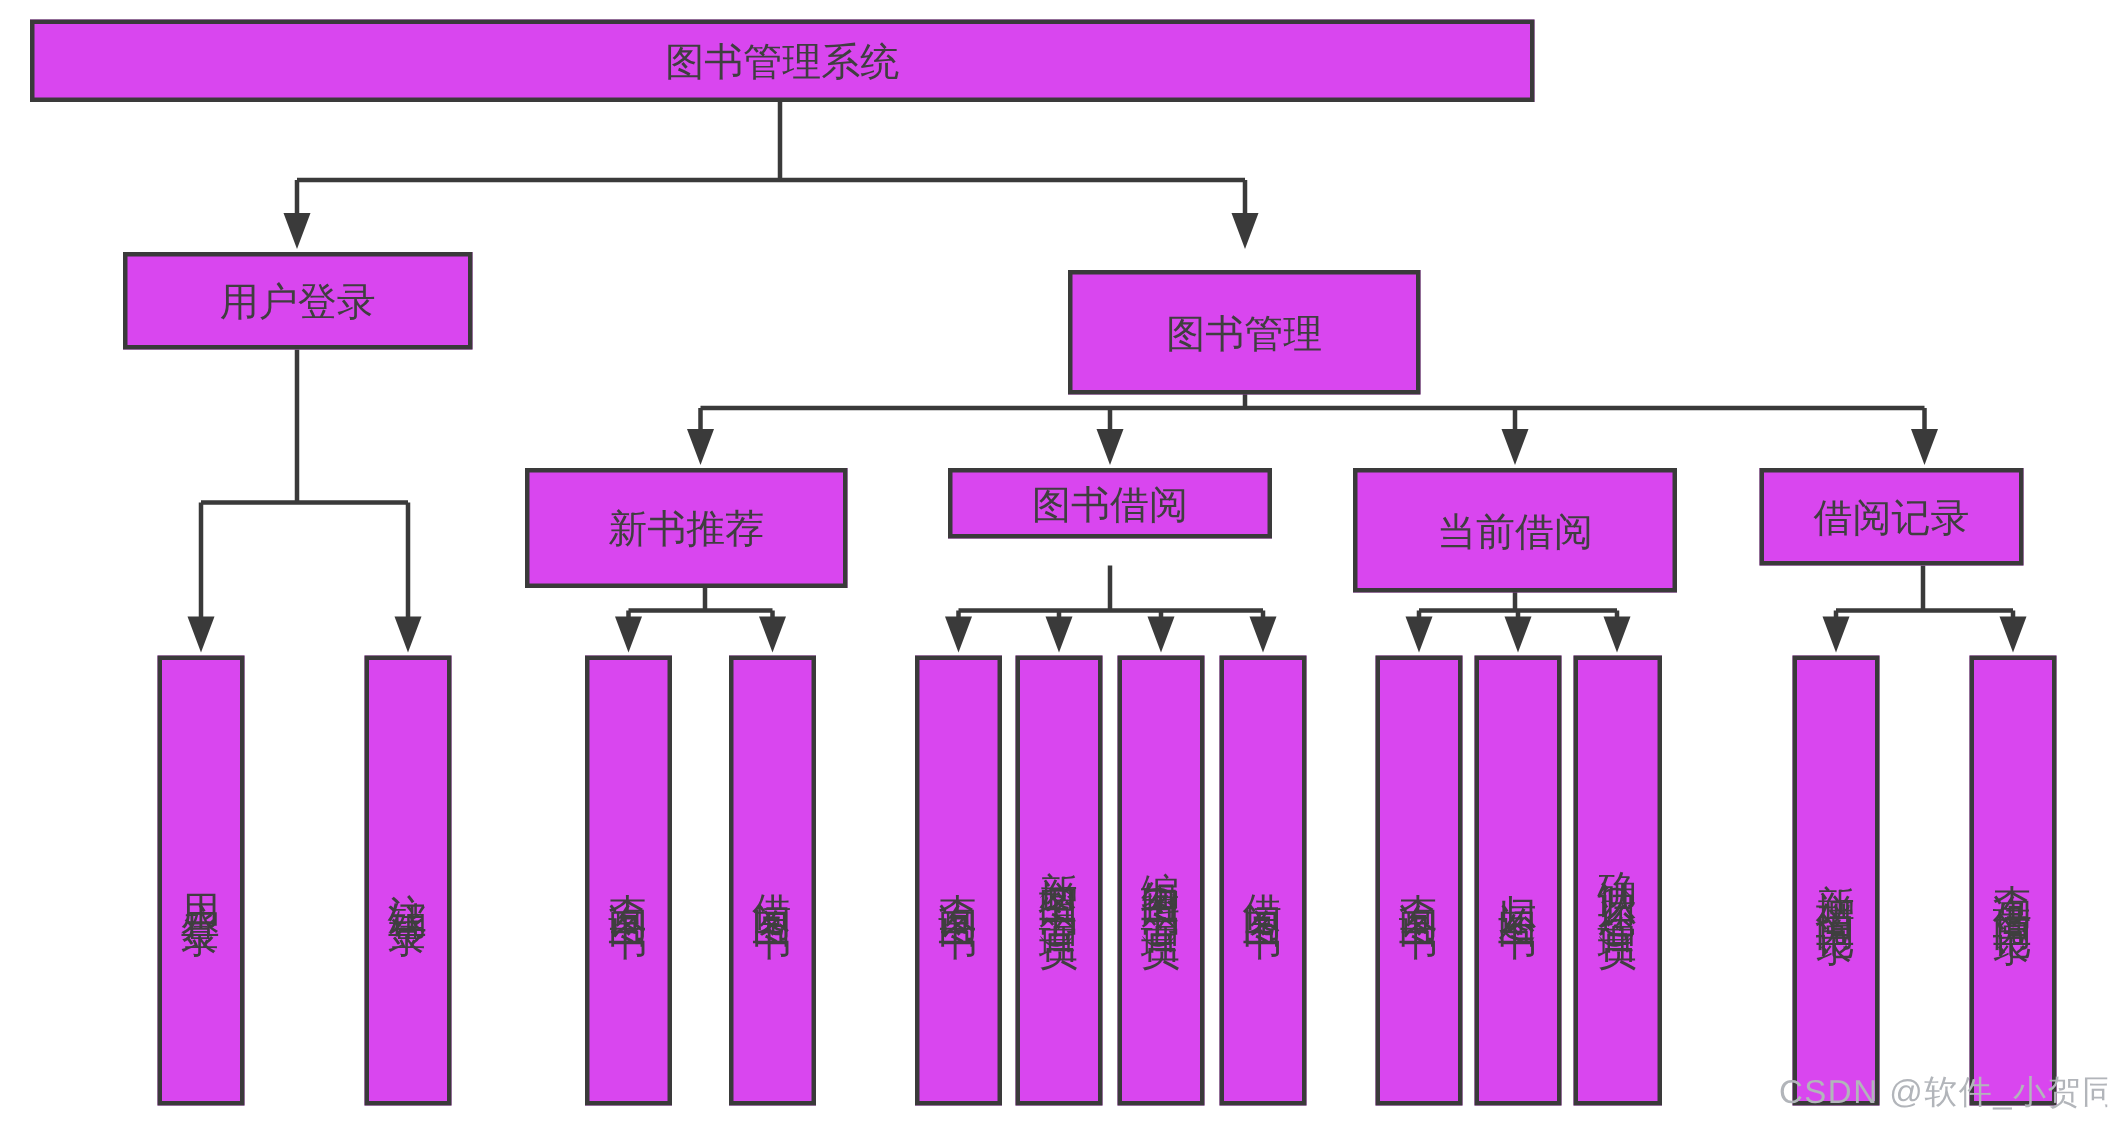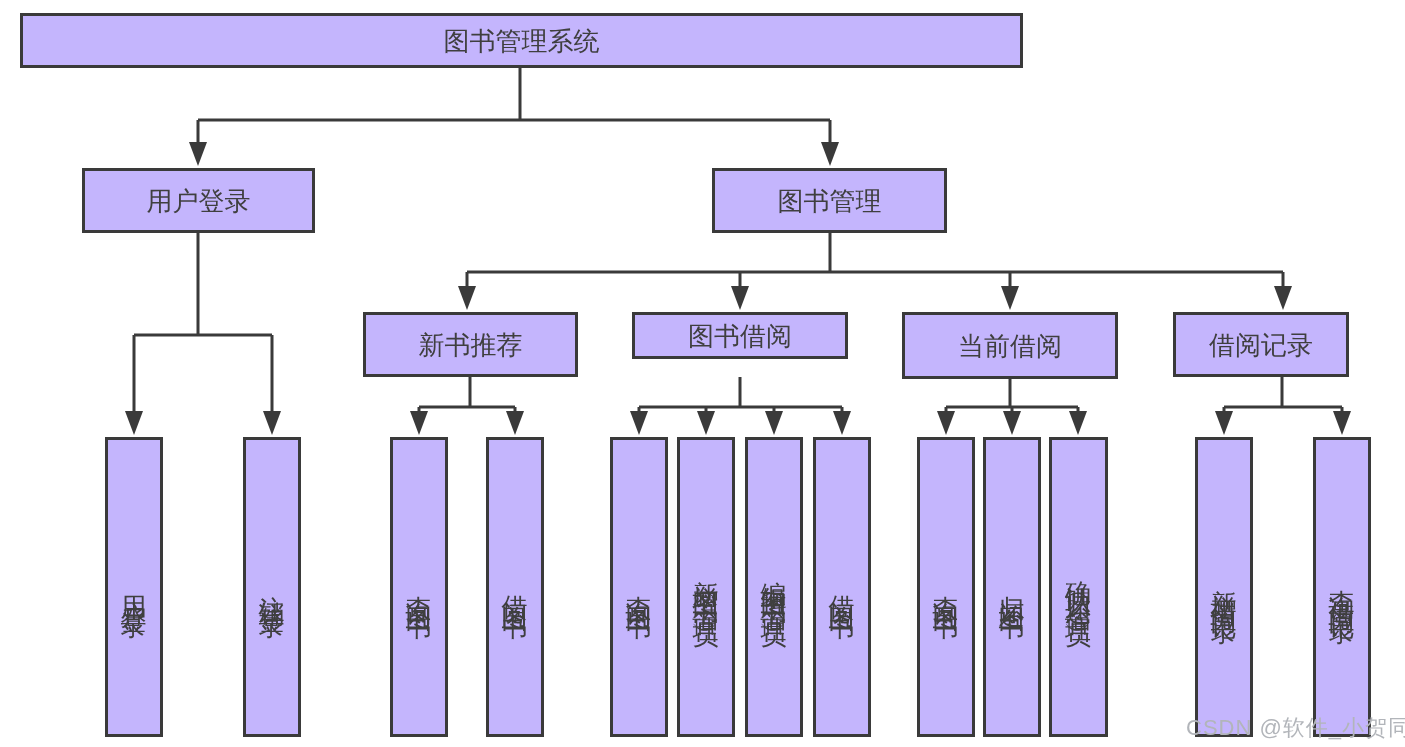--- a/index.html
+++ b/index.html
@@ -8,21 +8,21 @@
     width:1405px;height:747px;
     background:#ffffff;
     font-family:"Liberation Sans","DejaVu Sans",sans-serif;
     overflow:hidden;
   }
   .wires{position:absolute;left:0;top:0;z-index:1;}
   .box{
     position:absolute;
     box-sizing:border-box;
     border:3px solid #3a3a3a;
-    background:#c4b5fd;
+    background:#d946ef;
     display:flex;
     align-items:center;
     justify-content:center;
     z-index:2;
     color:#3f3f3f;
     font-size:26px;
     line-height:1;
     text-align:center;
   }
   .box span{white-space:nowrap;}
@@ -87,31 +87,31 @@
     </g>
   </svg>
 
   <div class="box" style="left:20px;top:13px;width:1003px;height:55px">
     <span>图书管理系统</span>
   </div>
 
   <div class="box" style="left:82px;top:168px;width:233px;height:65px">
     <span>用户登录</span>
   </div>
-  <div class="box" style="left:712px;top:168px;width:235px;height:65px">
+  <div class="box" style="left:712px;top:180px;width:235px;height:83px">
     <span>图书管理</span>
   </div>
 
-  <div class="box" style="left:363px;top:312px;width:215px;height:65px">
+  <div class="box" style="left:350px;top:312px;width:215px;height:80px">
     <span>新书推荐</span>
   </div>
   <div class="box" style="left:632px;top:312px;width:216px;height:47px">
     <span>图书借阅</span>
   </div>
-  <div class="box" style="left:902px;top:312px;width:216px;height:67px">
+  <div class="box" style="left:902px;top:312px;width:216px;height:83px">
     <span>当前借阅</span>
   </div>
   <div class="box" style="left:1173px;top:312px;width:176px;height:65px">
     <span>借阅记录</span>
   </div>
 
   <div class="box leaf" style="left:105px;top:437px;width:58px;height:300px">
     <span>用户登录</span>
   </div>
   <div class="box leaf" style="left:243px;top:437px;width:58px;height:300px">

